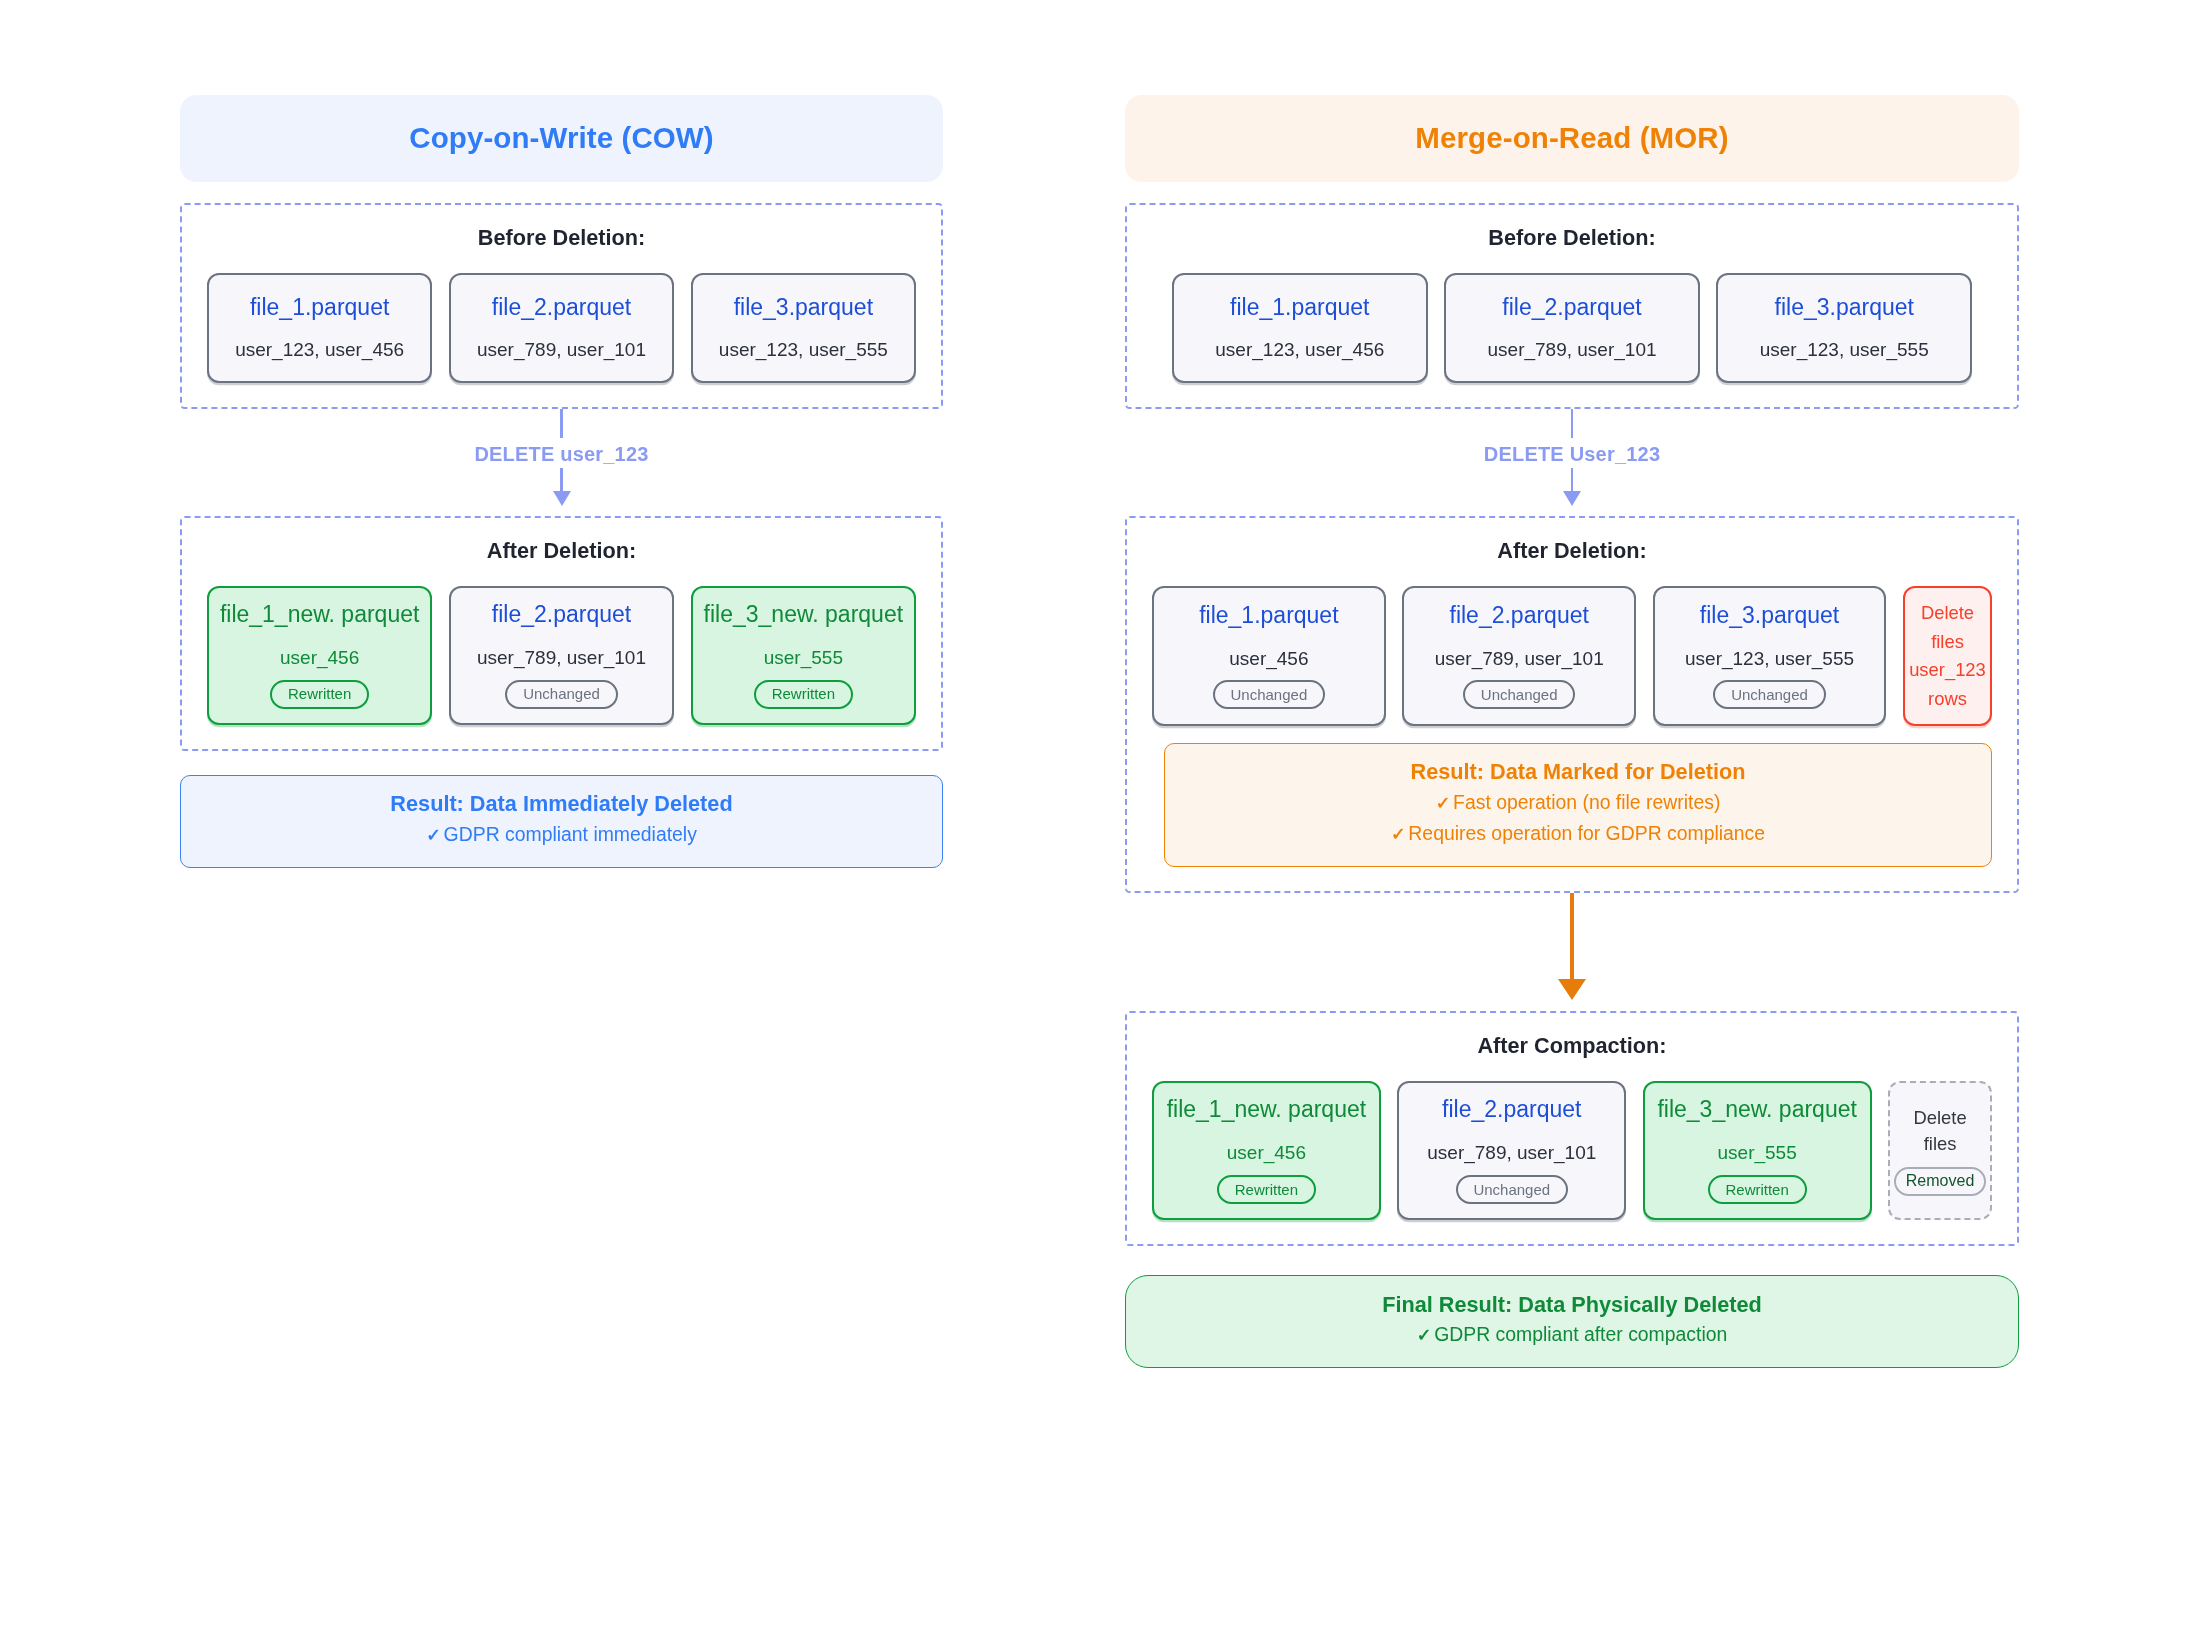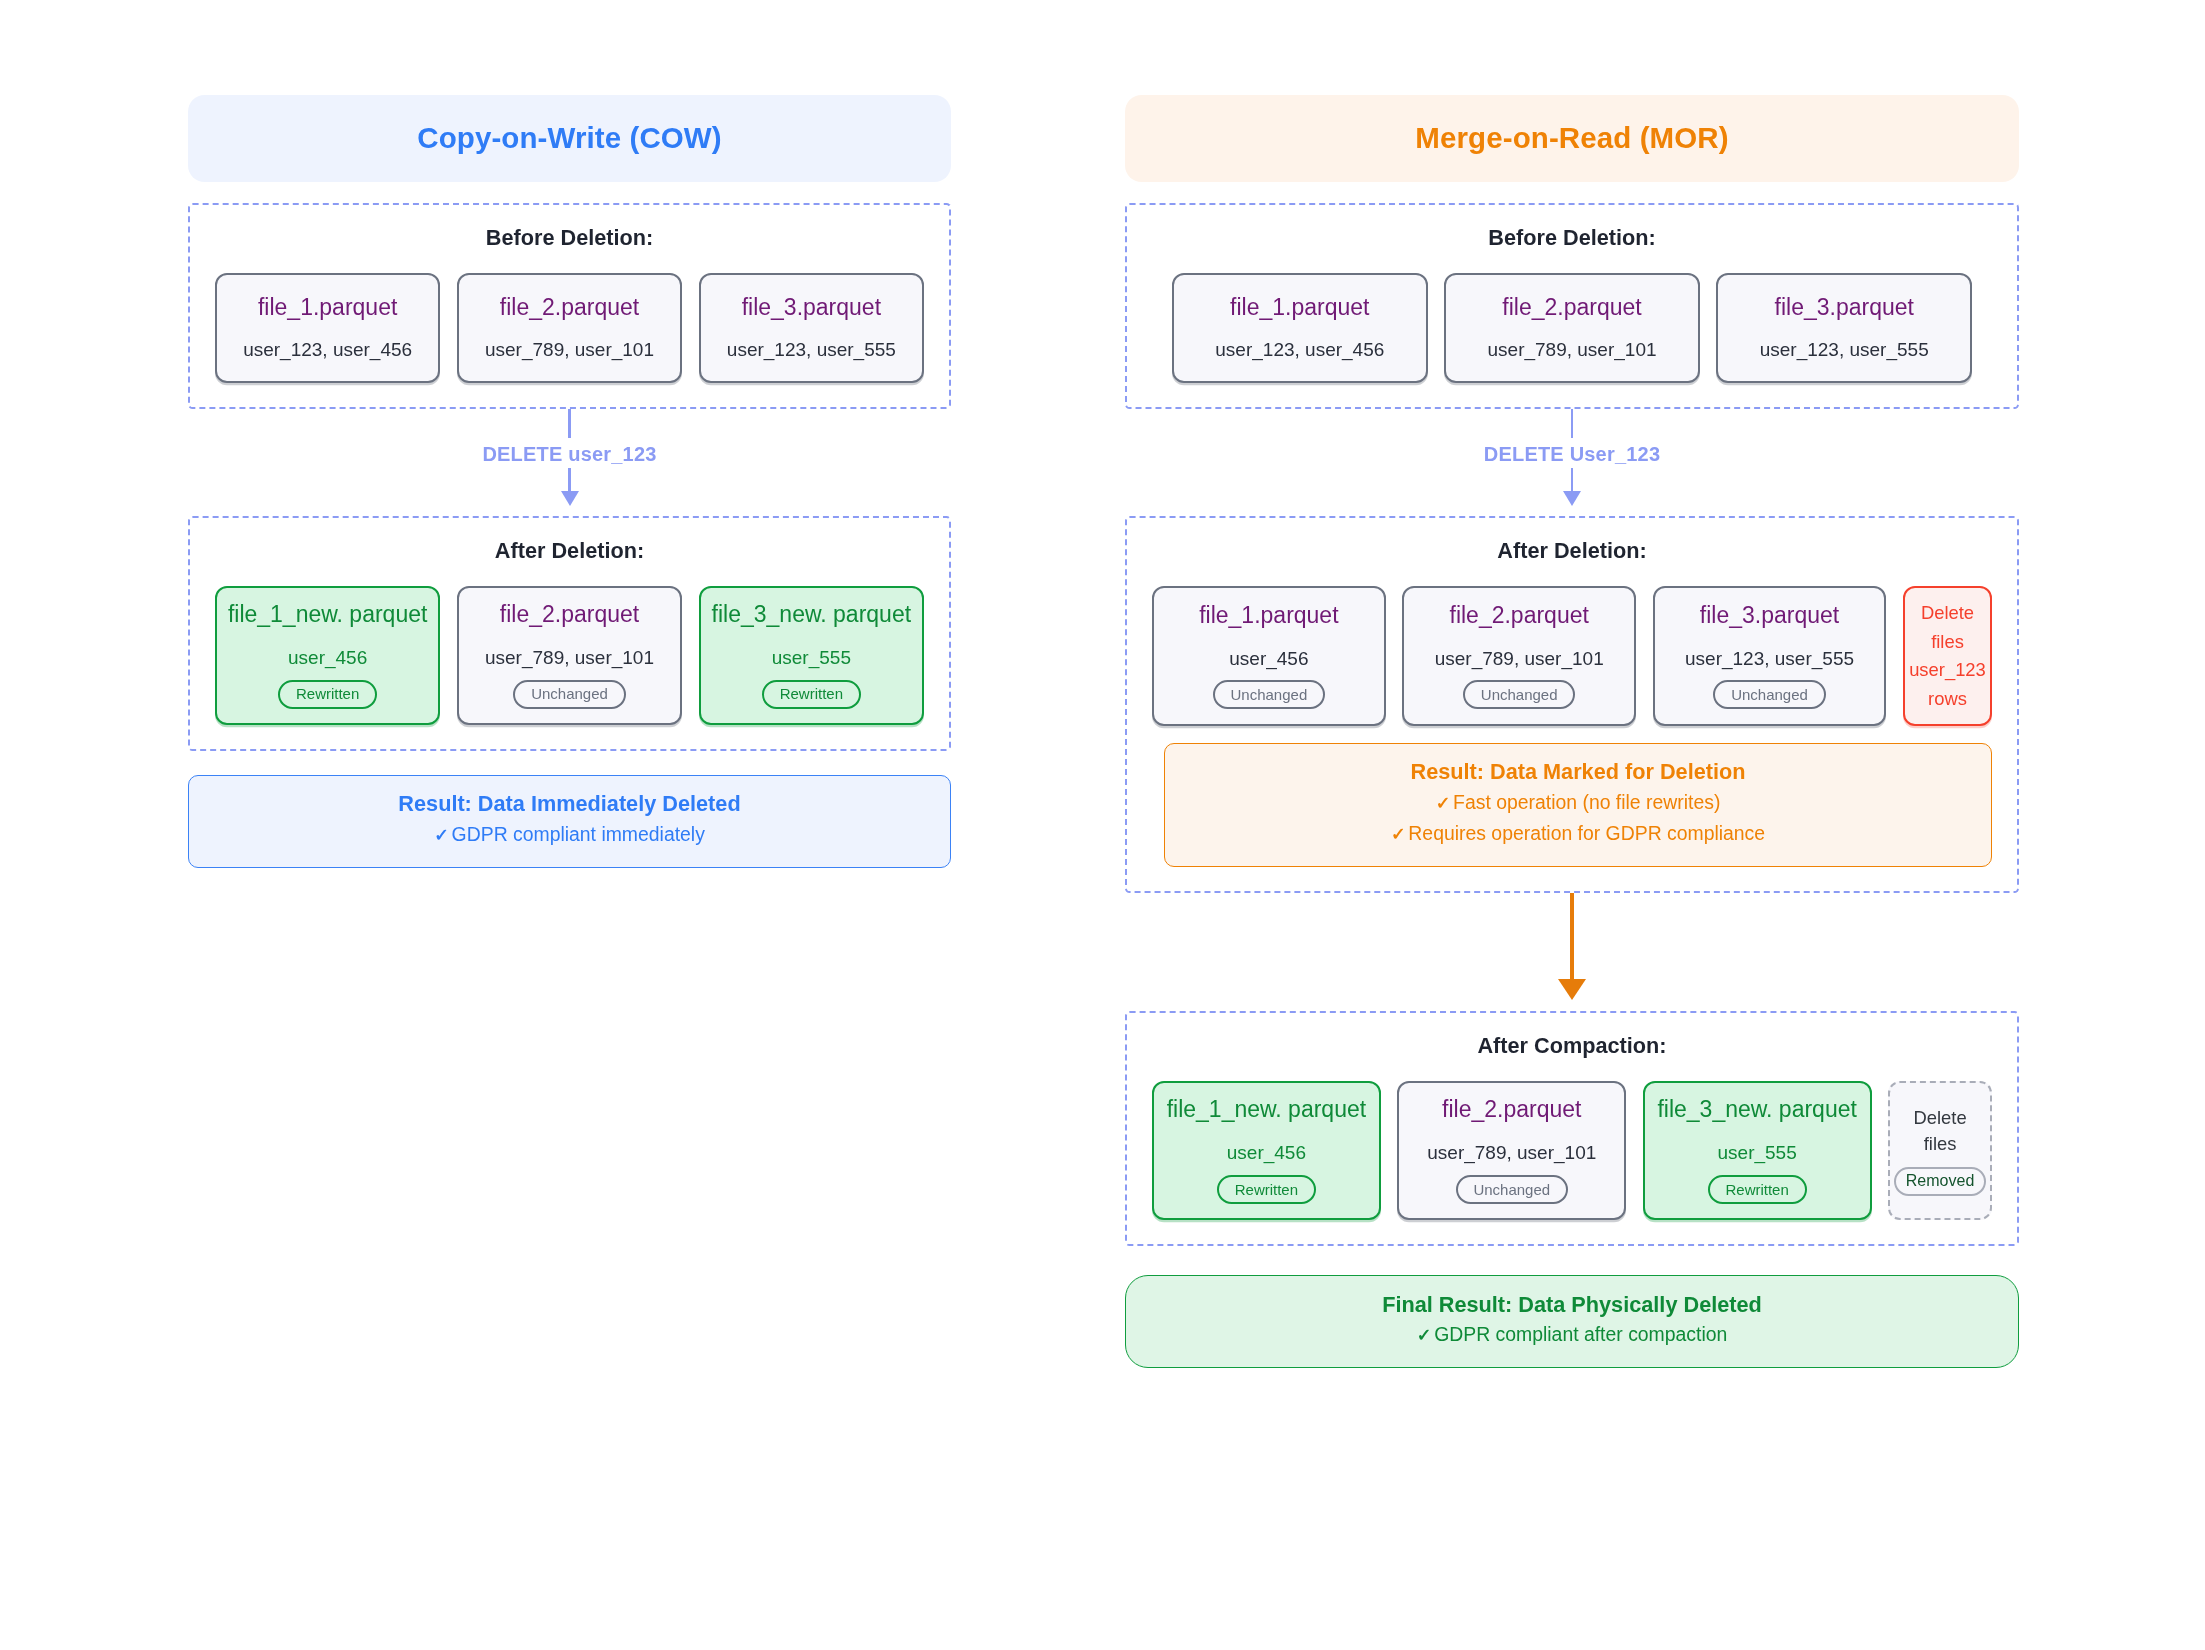--- a/index.html
+++ b/index.html
@@ -10,21 +10,21 @@
     overflow: hidden;
   }
   .canvas {
     position: relative;
     width: 2205px; height: 1650px;
     background: #ffffff;
   }
 
   
   .col { position: absolute; top: 95px; }
-  .col-cow { left: 188px;  width: 763px; }
+  .col-cow { left: 180px;  width: 763px; }
   .col-mor { left: 1125px; width: 894px; }
 
   
   .banner {
     border-radius: 16.6px;
     padding: 26px 0 27px 0;
     text-align: center;
     font-weight: bold;
     letter-spacing: 0.1px;
   }
@@ -62,21 +62,21 @@
     padding: 14px 6.5px 14px 6.5px;
     text-align: center;
     display: flex;
     flex-direction: column;
     align-items: center;
     justify-content: center;
     min-height: 110px;
   }
   .fcard .fname {
     font-size: 23px;
-    color: #701a75;
+    color: #1d4ed8;
     line-height: 1.12;
     font-weight: normal;
   }
   .fcard .fusers {
     font-size: 19px;
     color: #2b303c;
     margin-top: 19px;
     line-height: 1.15;
   }
   .badge {

